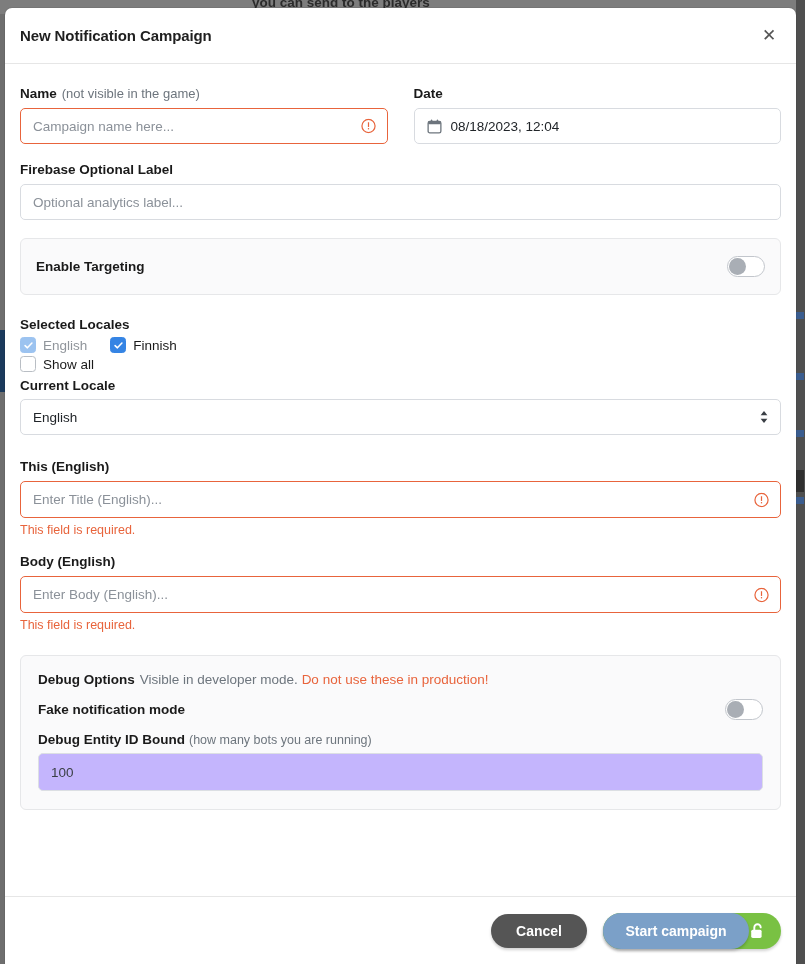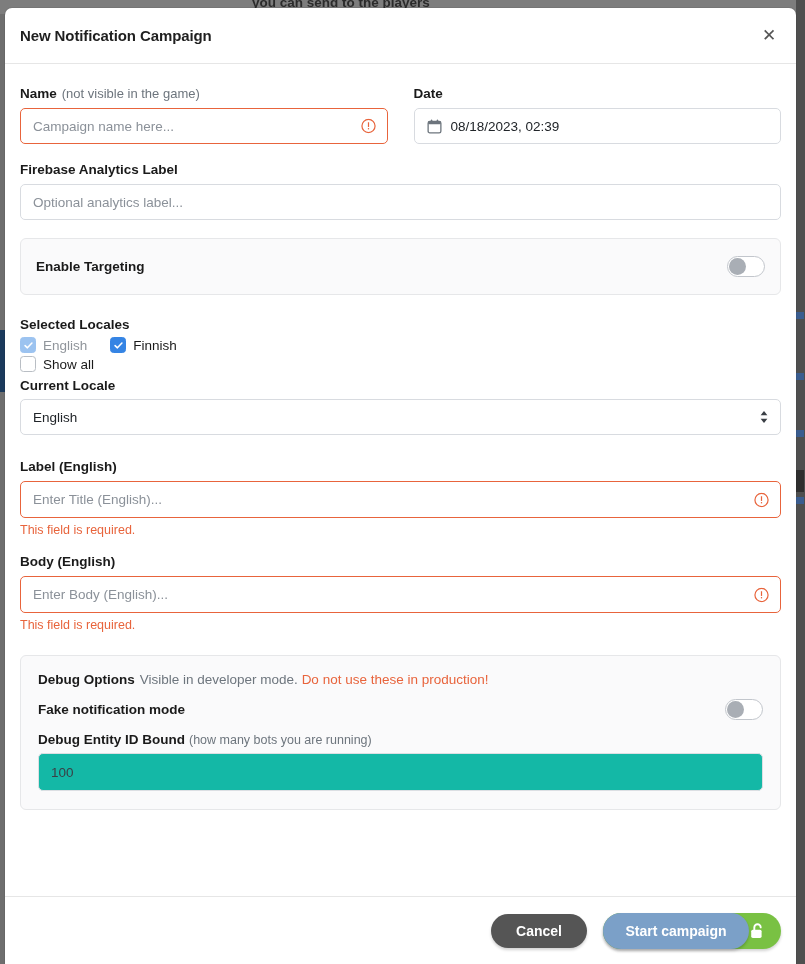--- a/index.html
+++ b/index.html
@@ -195,21 +195,21 @@
   }
   .debug-row .t { font-size: 13.5px; font-weight: 700; color: #1a1a1a; }
 
   .debug-sub {
     font-size: 13.5px; font-weight: 700; color: #1a1a1a;
     margin-bottom: 6px;
   }
   .debug-sub .hint { font-weight: 400; color: #6d757d; font-size: 12.5px; margin-left: 4px; }
 
   .input.disabled {
-    background: #14b8a6; border-color: #dcdfe3; color: #3a3f45;
+    background: #c4b5fd; border-color: #dcdfe3; color: #3a3f45;
   }
 
   
   #modal-footer {
     flex: 0 0 68px; height: 68px;
     border-top: 1px solid #e6e6e6;
     display: flex; align-items: center; justify-content: flex-end;
     padding-right: 15px; gap: 16px;
   }
   .btn {
@@ -292,27 +292,27 @@
 
       <div class="col-right field">
         <span class="label">Date</span>
         <div class="input date-input">
           <svg class="cal-icon" viewBox="0 0 16 16">
             <rect x="1.2" y="2.6" width="13.6" height="12.2" rx="1.8" fill="none" stroke="#6d757d" stroke-width="1.4"></rect>
             <rect x="1.2" y="2.6" width="13.6" height="3" rx="1.4" fill="#6d757d"></rect>
             <rect x="4.1" y="0.6" width="1.5" height="3.4" rx=".7" fill="#6d757d"></rect>
             <rect x="10.4" y="0.6" width="1.5" height="3.4" rx=".7" fill="#6d757d"></rect>
           </svg>
-          <span>08/18/2023, 02:39</span>
+          <span>08/18/2023, 12:04</span>
         </div>
       </div>
     </div>
 
     <div class="field">
-      <span class="label">Firebase Analytics Label</span>
+      <span class="label">Firebase Optional Label</span>
       <div class="input">
         <span class="ph">Optional analytics label...</span>
       </div>
     </div>
 
     <div class="panel">
       <span class="panel-label">Enable Targeting</span>
       <div class="toggle">
         <span class="knob"></span>
       </div>
@@ -351,21 +351,21 @@
       <div class="select" style="margin-bottom:24px">
         <span>English</span>
         <svg class="arrows" viewBox="0 0 10 14">
           <path d="M5 1 L8.4 5.2 L1.6 5.2 Z" fill="#3a3f45"></path>
           <path d="M5 13 L8.4 8.8 L1.6 8.8 Z" fill="#3a3f45"></path>
         </svg>
       </div>
     </div>
 
     <div>
-      <span class="label">Label (English)</span>
+      <span class="label">This (English)</span>
       <div class="input invalid" style="height:37px">
         <span class="ph">Enter Title (English)...</span>
         <svg class="err-icon" viewBox="0 0 16 16">
           <circle cx="8" cy="8" r="7" fill="none" stroke="#e8643c" stroke-width="1.3"></circle>
           <rect x="7.35" y="4" width="1.3" height="5" fill="#e8643c"></rect>
           <rect x="7.35" y="10.2" width="1.3" height="1.4" fill="#e8643c"></rect>
         </svg>
       </div>
       <div class="err-msg">This field is required.</div>
     </div>

